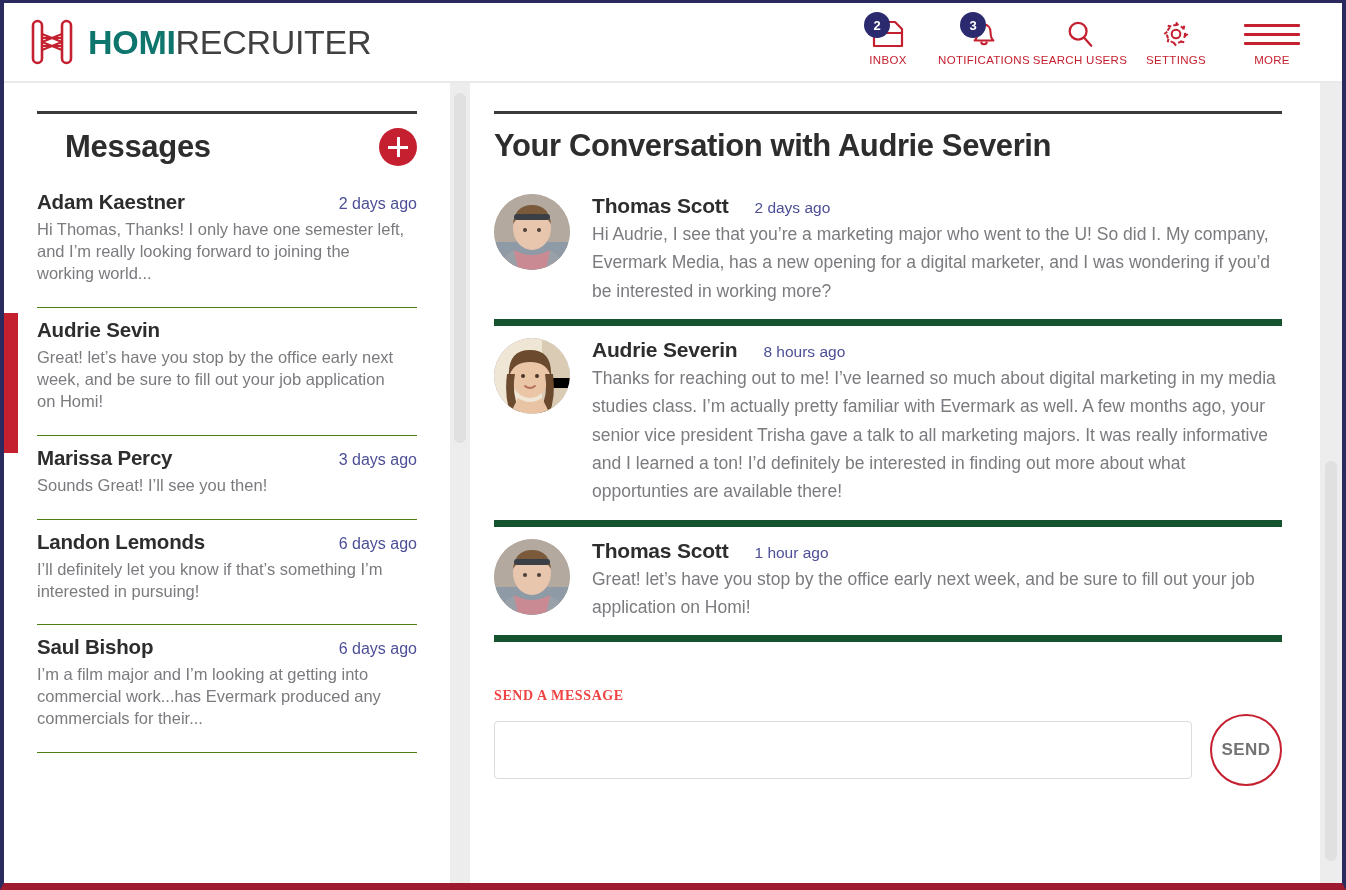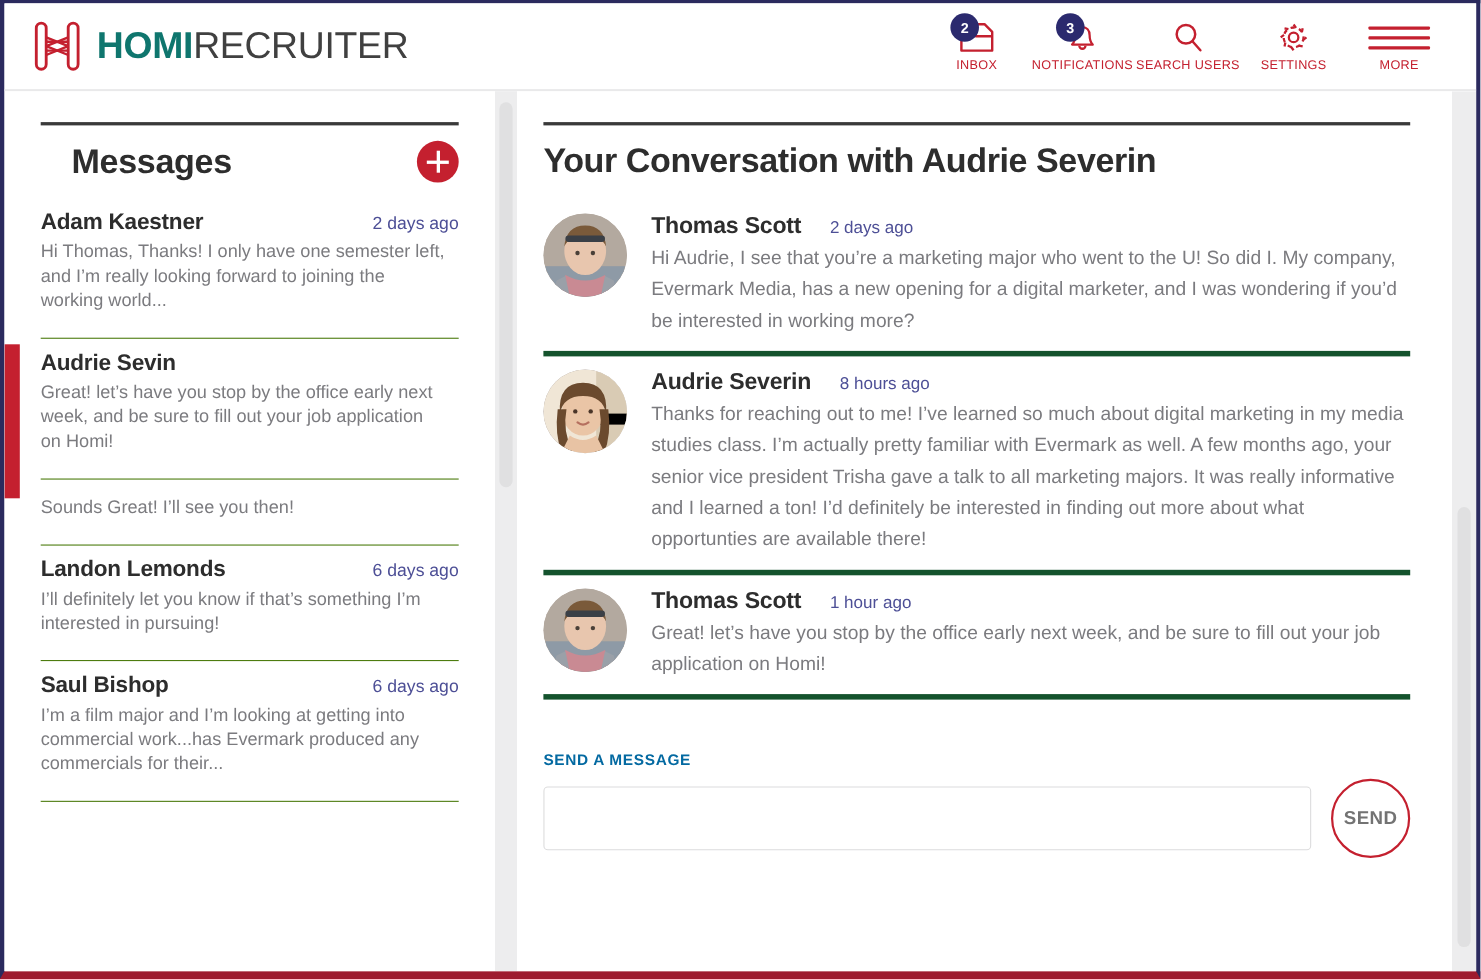--- a/index.html
+++ b/index.html
@@ -140,41 +140,41 @@
   .right-panel {
     flex: 1 1 auto; background: #fff;
     padding: 28px 60px 0 24px;
     position: relative; overflow: hidden;
   }
   .conv-title {
     font-size: 31px; font-weight: bold; color: #2d2d2d;
     letter-spacing: -0.4px; margin: 14px 0 18px 0;
   }
 
-  .bubble { display: flex; gap: 22px; padding: 12px 0 14px 0; border-bottom: 5px solid #14532d; }
+  .bubble { display: flex; gap: 22px; padding: 12px 0 14px 0; border-bottom: 7px solid #14532d; }
   .bubble:last-of-type { border-bottom: 1px solid #e4e4e6; }
   .avatar {
     width: 76px; height: 76px; flex: 0 0 76px;
     border-radius: 50%; overflow: hidden; position: relative;
     background: #b7ada4;
   }
   .avatar svg { display: block; width: 76px; height: 76px; }
   .bubble-body { flex: 1 1 auto; min-width: 0; }
   .bubble-head { display: flex; align-items: baseline; gap: 26px; }
   .bubble-name { font-size: 21px; font-weight: bold; color: #2d2d2d; letter-spacing: -0.2px; }
   .bubble-time { font-size: 15.5px; color: #4d4f96; }
   .bubble-text {
     font-size: 17.5px; color: #7b7b7f; line-height: 1.62; margin-top: 2px;
   }
 
   
   .composer { margin-top: 46px; }
   .composer-label {
-    font-size: 14px; font-weight: bold; color: #0369a1;
-    letter-spacing: 0.6px; margin-bottom: 10px;
+    font-size: 14px; font-weight: bold; color: #ef4444;
+    letter-spacing: 0.6px; margin-bottom: 10px; font-family: Liberation Serif, serif;
   }
   .composer-row { display: flex; align-items: center; gap: 18px; }
   .composer-input {
     flex: 1 1 auto; height: 58px;
     border: 1px solid #dcdcdd; border-radius: 4px;
     background: #fff; padding: 0 14px;
     font-size: 16px; font-family: "Liberation Sans", sans-serif;
     color: #4a4a4a; outline: none;
   }
   .send-btn {
@@ -292,20 +292,24 @@
 
         <div class="msg-item">
           <div class="msg-row">
             <span class="msg-name">Audrie Sevin</span>
             <span class="msg-time"></span>
           </div>
           <div class="msg-snippet">Great! let’s have you stop by the  office early next week, and be sure to fill out your job application on Homi!</div>
         </div>
 
         <div class="msg-item">
+          <div class="msg-row">
+            <span class="msg-name">Marissa Percy</span>
+            <span class="msg-time">3 days ago</span>
+          </div>
           <div class="msg-snippet">Sounds Great! I’ll see you then!</div>
         </div>
 
         <div class="msg-item">
           <div class="msg-row">
             <span class="msg-name">Landon Lemonds</span>
             <span class="msg-time">6 days ago</span>
           </div>
           <div class="msg-snippet">I’ll definitely let you know if that’s something I’m interested in pursuing!</div>
         </div>

